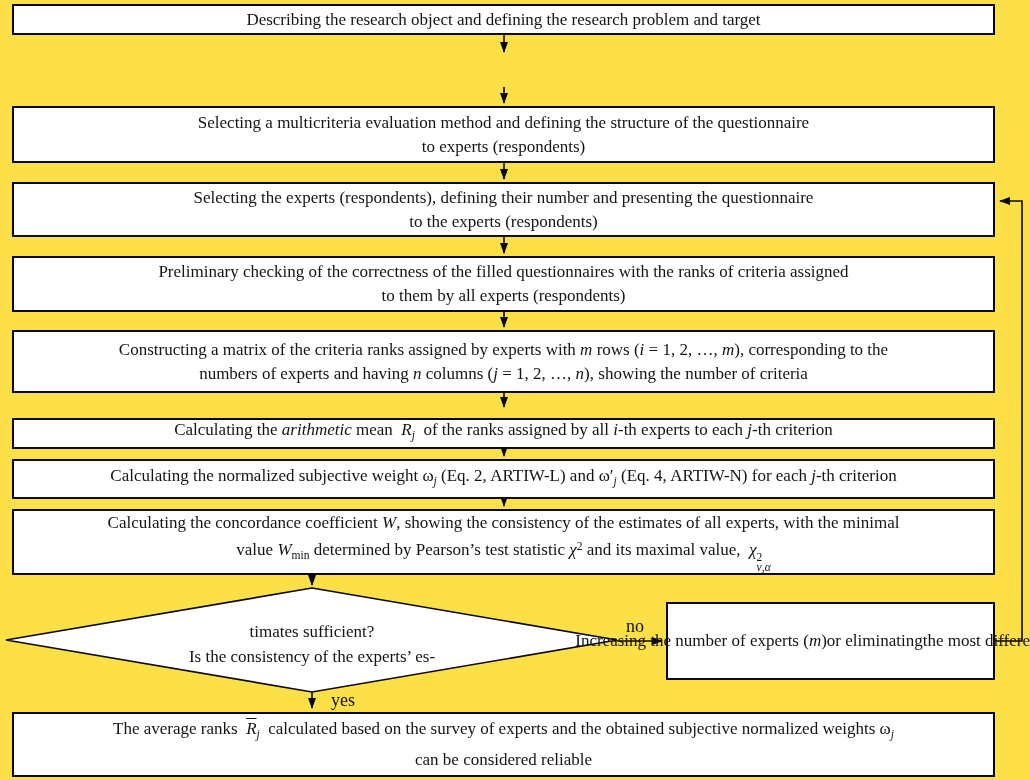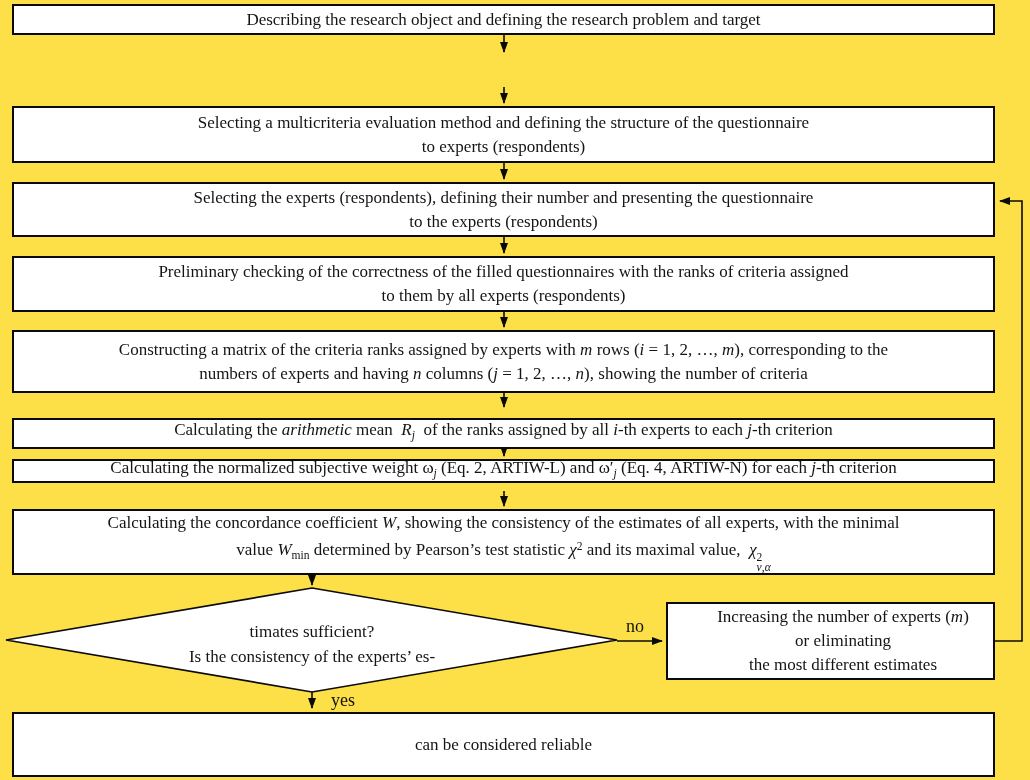--- a/index.html
+++ b/index.html
@@ -10,21 +10,21 @@
   .box {
     position:absolute; left:12px; width:983px; box-sizing:border-box;
     border:2px solid #0a0a0a; background:#ffffff;
     display:flex; flex-direction:column; justify-content:center; align-items:center;
     text-align:center; font-size:17px; line-height:24px;
   }
   .ln { white-space:nowrap; }
   .sideBox {
     position:absolute; box-sizing:border-box;
     border:2px solid #0a0a0a; background:#ffffff;
-    display:flex; flex-direction:column; justify-content:center; align-items:center;
+    display:flex; flex-direction:row; justify-content:center; align-items:center;
     text-align:right; font-size:17px; line-height:24px;padding-left:25px;
   }
   .freeText { position:absolute; font-size:18px; }
   .diamondText {
     position:absolute; left:130px; top:619px; width:364px;
     text-align:center; font-size:17px; line-height:25px;
   }
   sub, sup { font-size:0.68em; }
   sub { vertical-align:-0.35em; }
   sup { vertical-align:0.45em; }
@@ -85,21 +85,21 @@
 
   <div class="box" style="top:330px;height:63px;">
     <div class="ln">Constructing a matrix of the criteria ranks assigned by experts with <i>m</i> rows (<i>i</i> = 1, 2, …, <i>m</i>), corresponding to the</div>
     <div class="ln">numbers of experts and having <i>n</i> columns (<i>j</i> = 1, 2, …, <i>n</i>), showing the number of criteria</div>
   </div>
 
   <div class="box" style="top:418px;height:31px;">
     <div class="ln">Calculating the <i>arithmetic</i> mean&nbsp; <span class="rbar">R</span><sub><i>j</i></sub> &nbsp;of the ranks assigned by all <i>i</i>-th experts to each <i>j</i>-th criterion</div>
   </div>
 
-  <div class="box" style="top:459px;height:24px;">
+  <div class="box" style="top:459px;height:40px;">
     <div class="ln">Calculating the normalized subjective weight ω<sub><i>j</i></sub> (Eq. 2, ARTIW-L) and ω′<sub><i>j</i></sub> (Eq. 4, ARTIW-N) for each <i>j</i>-th criterion</div>
   </div>
 
   <div class="box" style="top:509px;height:66px;">
     <div class="ln">Calculating the concordance coefficient <i>W</i>, showing the consistency of the estimates of all experts, with the minimal</div>
     <div class="ln">value <i>W</i><sub>min</sub> determined by Pearson’s test statistic <i>χ</i><sup>2</sup> and its maximal value, &nbsp;<i>χ</i><span class="stk">
           <span>2</span>
           <span><i>ν</i>,<i>α</i></span>
         </span></div>
   </div>
@@ -112,16 +112,17 @@
   <div class="freeText" style="left:626px;top:616px;">no</div>
   <div class="freeText" style="left:331px;top:690px;">yes</div>
 
   <div class="sideBox" style="left:666px;top:602px;width:329px;height:78px;">
     <div class="ln">Increasing the number of experts (<i>m</i>)</div>
     <div class="ln">or eliminating</div>
     <div class="ln">the most different estimates</div>
   </div>
 
   <div class="box" style="top:712px;height:65px;">
+    <div class="ln">The average ranks&nbsp; <span class="rbar">R</span><sub><i>j</i></sub> &nbsp;calculated based on the survey of experts and the obtained subjective normalized weights ω<sub><i>j</i></sub></div>
     <div class="ln">can be considered reliable</div>
   </div>
 
 </div>
 
 </body></html>

